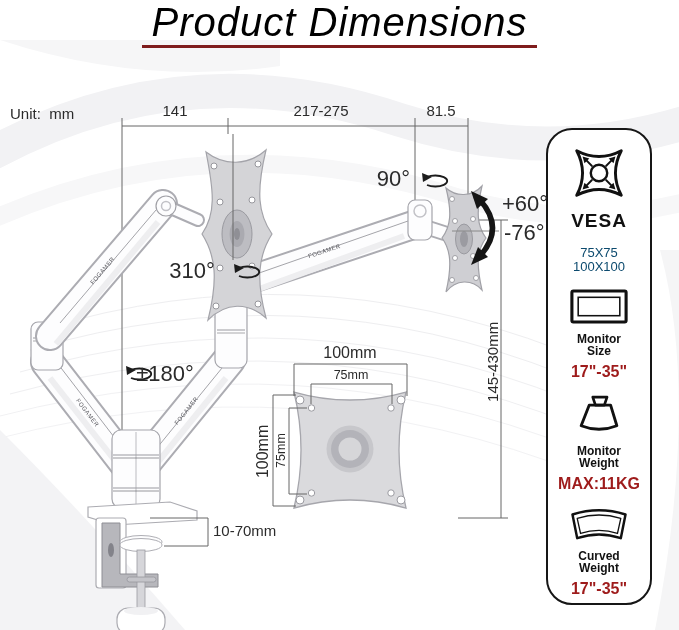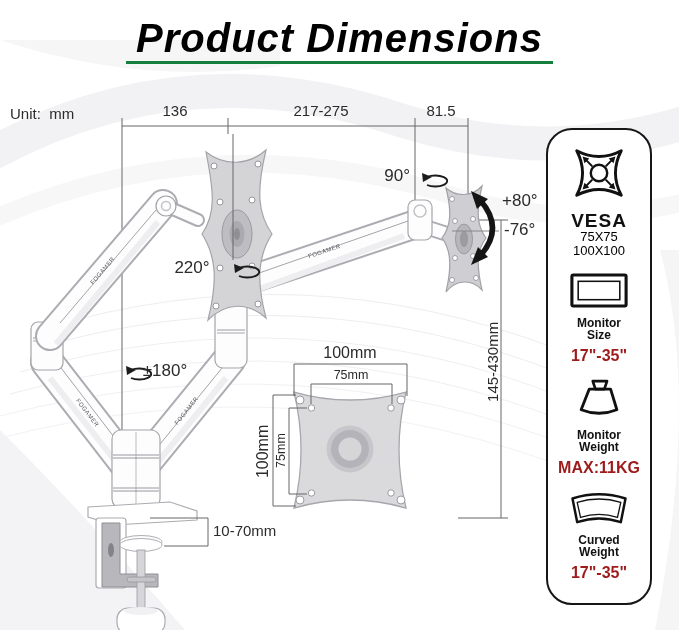--- a/index.html
+++ b/index.html
@@ -1,40 +1,40 @@
 <!DOCTYPE html>
 <html><head>
 <meta charset="utf-8">
 <style>
   html,body{margin:0;padding:0;background:#fff;}
   .canvas{position:relative;width:679px;height:630px;background:#fff;overflow:hidden;
           font-family:"Liberation Sans","DejaVu Sans",sans-serif;color:#2b2b2b;}
   svg{display:block;}
   .bg,.diagram{position:absolute;left:0;top:0;}
   header{position:absolute;left:0;top:0;width:100%;text-align:center;z-index:5;}
-  h1.title{display:inline-block;margin:16px;padding:0 10px 1px 10px;
-           font-size:40px;line-height:44px;font-weight:bold;font-style:italic;
-           letter-spacing:1px;color:#000;border-bottom:3px solid #15803d;}
+  h1.title{display:inline-block;margin:0;padding:0 10px 1px 10px;
+           font-size:40px;line-height:44px;font-weight:normal;font-style:italic;
+           letter-spacing:1px;color:#000;border-bottom:3px solid #7f1d1d;}
   .lbl{position:absolute;z-index:6;font-size:15px;line-height:1.05;text-align:center;color:#2b2b2b;}
-  .lbl.deg{font-size:17px;}
+  .lbl.deg{font-size:22px;}
   .lbl.small{font-size:12.5px;}
   .lbl.rot{transform:rotate(-90deg);}
   .lbl.left{text-align:left;}
   .lbl.right{text-align:right;}
   .lbl.pre{white-space:pre;}
   
   .panel{position:absolute;left:546px;top:128px;width:106px;height:477px;box-sizing:border-box;
          border:2px solid #161616;border-radius:26px;background:#fff;z-index:4;
          display:flex;flex-direction:column;align-items:center;padding-top:13px;}
   .sec{display:flex;flex-direction:column;align-items:center;}
   .sec .t{font-weight:bold;font-size:12px;line-height:1.0;text-align:center;color:#111;
           white-space:pre-line;margin-top:8px;}
   .sec .v{font-weight:bold;font-size:16px;line-height:1.1;text-align:center;color:#9e1b1b;
           white-space:pre-line;margin-top:6px;}
-  .sec .v.plain{font-weight:normal;font-size:13px;color:#000000;margin-top:0;}
+  .sec .v.plain{font-weight:normal;font-size:13px;color:#0c4a6e;margin-top:16px;}
   .sec .t.big{font-size:19px;letter-spacing:1px;}
   .sec{margin-bottom:13px;}
 </style>
 </head>
 <body>
 
 <div class="canvas">
 
   <svg class="bg" width="679" height="630" viewBox="0 0 679 630">
     <path d="M-20,160 Q180,46 400,120 Q550,168 700,118" stroke="#f2f2f4" stroke-width="34" fill="none"></path>
@@ -219,27 +219,27 @@
 
     <g>
       <line x1="452" y1="231" x2="499" y2="231" stroke="#888" stroke-width="1"></line>
       <path d="M480,200 Q505,228 480,256" stroke="#151515" stroke-width="5.5" fill="none"></path>
       <path d="M471,191 L488,199 L477,209 Z" fill="#151515"></path>
       <path d="M471,265 L488,257 L478,247 Z" fill="#151515"></path>
     </g>
   </svg>
 
   <div class="lbl pre left" style="left:10px;top:106px;">Unit:  mm</div>
-  <div class="lbl" style="left:150px;top:103px;width:50px;">136</div>
+  <div class="lbl" style="left:150px;top:103px;width:50px;">141</div>
   <div class="lbl" style="left:281px;top:103px;width:80px;">217-275</div>
   <div class="lbl" style="left:416px;top:103px;width:50px;">81.5</div>
   <div class="lbl deg right" style="left:368px;top:167px;width:42px;">90°</div>
-  <div class="lbl deg left" style="left:502px;top:192px;width:54px;">+80°</div>
+  <div class="lbl deg left" style="left:502px;top:192px;width:54px;">+60°</div>
   <div class="lbl deg left" style="left:504px;top:221px;width:50px;">-76°</div>
-  <div class="lbl deg" style="left:168px;top:259px;width:48px;">220°</div>
+  <div class="lbl deg" style="left:168px;top:259px;width:48px;">310°</div>
   <div class="lbl deg" style="left:134px;top:362px;width:62px;">±180°</div>
   <div class="lbl rot" style="left:433px;top:354px;width:120px;">145-430mm</div>
   <div class="lbl" style="left:310px;top:345px;width:80px;font-size:16px;">100mm</div>
   <div class="lbl small" style="left:321px;top:369px;width:60px;">75mm</div>
   <div class="lbl rot" style="left:203px;top:443px;width:120px;font-size:16px;">100mm</div>
   <div class="lbl rot small" style="left:237px;top:444px;width:90px;">75mm</div>
   <div class="lbl left" style="left:213px;top:523px;width:72px;">10-70mm</div>
 
   <aside class="panel">
     <div class="sec">

